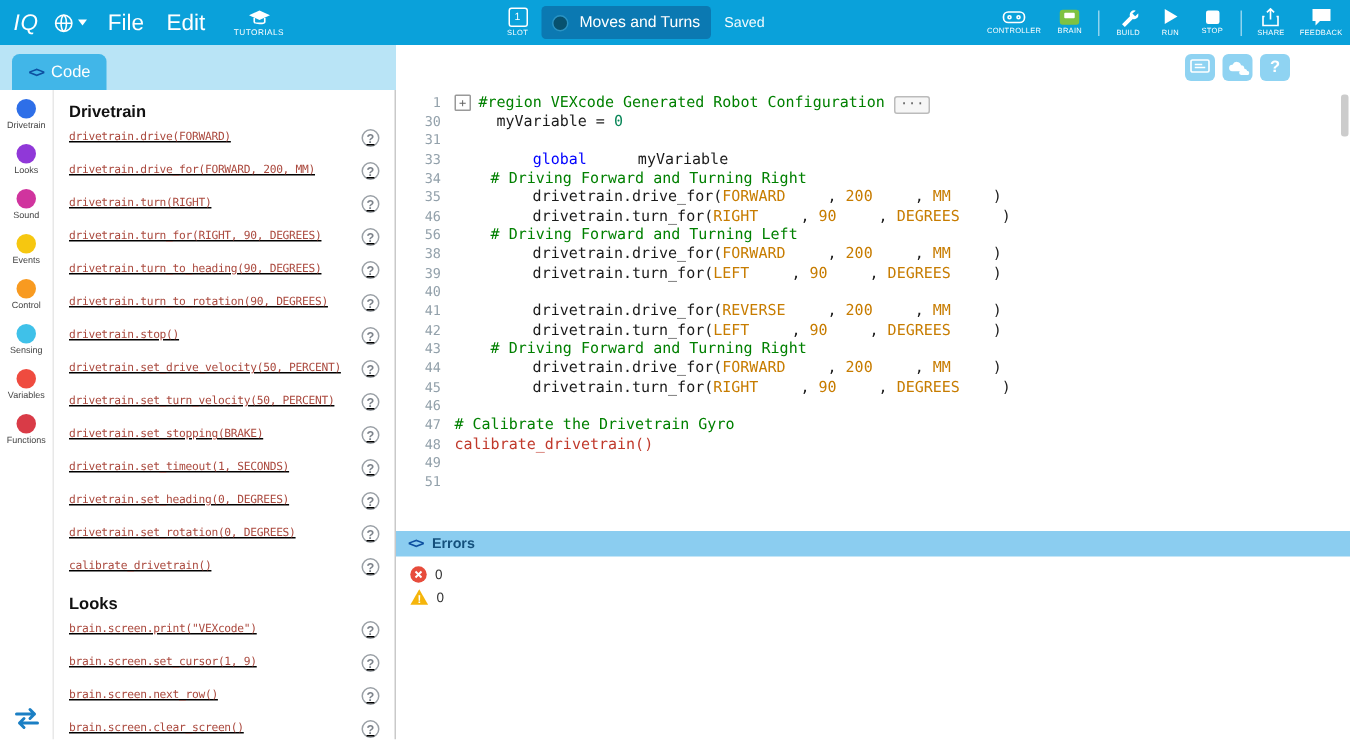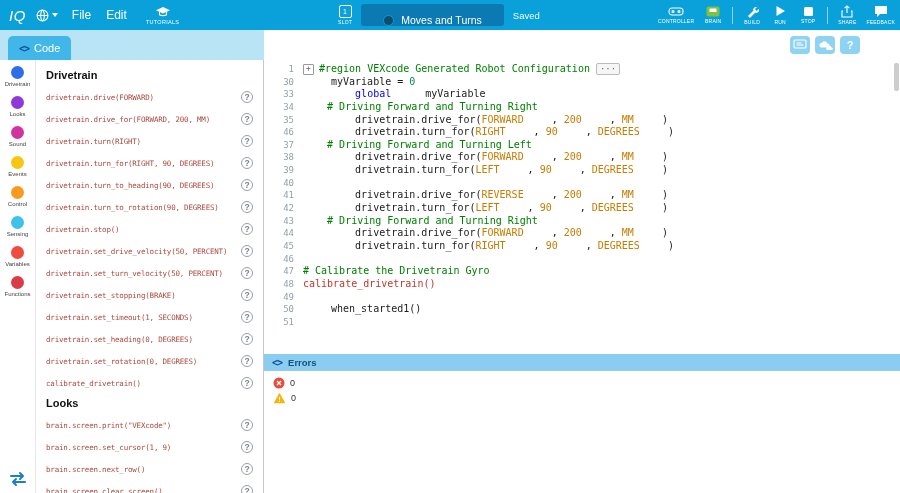--- a/index.html
+++ b/index.html
@@ -5,28 +5,28 @@
   html,body{margin:0;padding:0;background:#fff;}
   body{width:900px;height:493px;position:relative;overflow:hidden;
        font-family:"Liberation Sans",sans-serif;-webkit-font-smoothing:antialiased;}
 
   
   .topbar{position:absolute;left:0;top:0;width:900px;height:30px;background:#0aa1da;
           display:flex;align-items:center;color:#fff;z-index:5;}
   .logo{font-weight:normal;font-style:italic;font-size:15px;margin:0 10px 0 9px;letter-spacing:.5px;}
   .globe-wrap{display:flex;align-items:center;gap:3px;margin-right:14px;}
   .caret{width:0;height:0;border-left:3.5px solid transparent;border-right:3.5px solid transparent;border-top:4px solid #fff;}
-  .menu{font-size:12px;margin-right:15px;cursor:default;}
+  .menu{font-size:15px;margin-right:15px;cursor:default;}
   .tut{display:flex;flex-direction:column;align-items:center;gap:1px;font-size:5.5px;letter-spacing:.3px;margin-left:4px;}
   .center-group{position:absolute;left:338px;top:0;height:30px;display:flex;align-items:center;gap:9px;}
   .slot{display:flex;flex-direction:column;align-items:center;gap:1px;font-size:5px;letter-spacing:.3px;}
   .slot-box{width:11px;height:11px;border:1px solid #fff;border-radius:2px;font-size:7px;
             display:flex;align-items:center;justify-content:center;}
-  .proj{background:#0b79b2;height:22px;border-radius:3px;display:flex;align-items:flex-end;gap:7px;
-        padding:0 22px;font-size:10.5px;}
+  .proj{background:#0b79b2;height:22px;border-radius:3px;display:flex;align-items:center;gap:7px;
+        padding:0 7px;font-size:10.5px;}
   .proj-dot{width:9px;height:9px;border-radius:50%;background:#07516f;border:1px solid #2a93c4;}
   .saved{font-size:9.5px;opacity:.95;}
   .actions{position:absolute;right:5px;top:0;height:30px;display:flex;align-items:center;gap:10px;}
   .act{display:flex;flex-direction:column;align-items:center;gap:1.5px;font-size:5px;letter-spacing:.2px;min-width:18px;}
   .divider{width:1px;height:17px;background:rgba(255,255,255,.55);}
 
   
   .subbar-left{position:absolute;left:0;top:30px;width:264px;height:30px;background:#b9e4f6;}
   .tab{position:absolute;left:8px;top:36px;height:24px;background:#41b6e8;border-radius:5px 5px 0 0;
        display:flex;align-items:center;gap:5px;padding:0 11px;color:#fff;font-size:11px;}
@@ -41,21 +41,21 @@
         box-sizing:border-box;display:flex;flex-direction:column;align-items:center;padding-top:6px;gap:9px;}
   .cat-item{display:flex;flex-direction:column;align-items:center;gap:2px;width:36px;}
   .cat-dot{width:13px;height:13px;border-radius:50%;}
   .cat-label{font-size:6px;color:#444;}
   .swap{margin-top:auto;margin-bottom:6px;}
 
   
   .cmds{position:absolute;left:36px;top:60px;width:228px;height:433px;background:#fff;border-right:1px solid #c9c9c9;
         box-sizing:border-box;overflow:hidden;padding:6px 0 0 10px;}
   .pal-header{font-size:11px;font-weight:bold;color:#111;margin:3px 0 5px 0;}
-  .cmd-row{height:22px;display:flex;align-items:center;justify-content:space-between;padding-right:10px;}
+  .cmd-row{height:22px;display:flex;justify-content:space-between;padding-right:10px;text-decoration:underline;}
   .cmd-text{font-family:"DejaVu Sans Mono",monospace;font-size:7.5px;color:#ab4a3f;letter-spacing:-.2px;}
   .help-dot{width:12px;height:12px;border:1px solid #9aa0a6;border-radius:50%;color:#7c828a;font-size:8.5px;
             font-weight:bold;display:flex;align-items:center;justify-content:center;flex:0 0 auto;box-sizing:border-box;}
 
   
   .editor{position:absolute;left:264px;top:60px;width:636px;height:294px;background:#fff;overflow:hidden;padding-top:3px;box-sizing:border-box;}
   .cl{display:flex;height:12.65px;line-height:12.65px;font-family:"DejaVu Sans Mono",monospace;font-size:10px;}
   .ln{width:30px;text-align:right;padding-right:9px;color:#93a1ab;font-size:9px;flex:0 0 auto;}
   .lc{white-space:pre;color:#1b1b1b;text-align:center;}
   .tk-t{color:#1b1b1b;padding-left:28px;} .tk-k{color:#0000ff;} .tk-m{color:#008000;}
@@ -312,37 +312,41 @@
   <div>
       <div class="cl">
         <span class="ln">1</span>
         <span class="lc"><span class="fold">+</span><span class="tk-m">#region VEXcode Generated Robot Configuration</span><span class="ell">···</span></span>
       </div>
       <div class="cl">
         <span class="ln">30</span>
         <span class="lc"><span class="tk-t">myVariable = </span><span class="tk-n">0</span></span>
       </div>
       <div class="cl">
+        <span class="ln">31</span>
+        <span class="lc"></span>
+      </div>
+      <div class="cl">
         <span class="ln">33</span>
         <span class="lc"><span class="tk-t">    </span><span class="tk-k">global</span><span class="tk-t"> myVariable</span></span>
       </div>
       <div class="cl">
         <span class="ln">34</span>
         <span class="lc"><span class="tk-m">    # Driving Forward and Turning Right</span></span>
       </div>
       <div class="cl">
         <span class="ln">35</span>
         <span class="lc"><span class="tk-t">    drivetrain.drive_for(</span><span class="tk-o">FORWARD</span><span class="tk-t">, </span><span class="tk-o">200</span><span class="tk-t">, </span><span class="tk-o">MM</span><span class="tk-t">)</span></span>
       </div>
       <div class="cl">
         <span class="ln">46</span>
         <span class="lc"><span class="tk-t">    drivetrain.turn_for(</span><span class="tk-o">RIGHT</span><span class="tk-t">, </span><span class="tk-o">90</span><span class="tk-t">, </span><span class="tk-o">DEGREES</span><span class="tk-t">)</span></span>
       </div>
       <div class="cl">
-        <span class="ln">37</span>
+        <span class="ln">56</span>
         <span class="lc"><span class="tk-m">    # Driving Forward and Turning Left</span></span>
       </div>
       <div class="cl">
         <span class="ln">38</span>
         <span class="lc"><span class="tk-t">    drivetrain.drive_for(</span><span class="tk-o">FORWARD</span><span class="tk-t">, </span><span class="tk-o">200</span><span class="tk-t">, </span><span class="tk-o">MM</span><span class="tk-t">)</span></span>
       </div>
       <div class="cl">
         <span class="ln">39</span>
         <span class="lc"><span class="tk-t">    drivetrain.turn_for(</span><span class="tk-o">LEFT</span><span class="tk-t">, </span><span class="tk-o">90</span><span class="tk-t">, </span><span class="tk-o">DEGREES</span><span class="tk-t">)</span></span>
       </div>
@@ -377,24 +381,20 @@
         <span class="ln">47</span>
         <span class="lc"><span class="tk-m"># Calibrate the Drivetrain Gyro</span></span>
       </div>
       <div class="cl">
         <span class="ln">48</span>
         <span class="lc"><span class="tk-r">calibrate_drivetrain()</span></span>
       </div>
       <div class="cl">
         <span class="ln">49</span>
         <span class="lc"></span>
-      </div>
-      <div class="cl">
-        <span class="ln">50</span>
-        <span class="lc"><span class="tk-t">when_started1()</span></span>
       </div>
       <div class="cl">
         <span class="ln">51</span>
         <span class="lc"></span>
       </div>
     </div>
   <div class="vscroll"></div>
 </div>
 
 <div class="errors">

